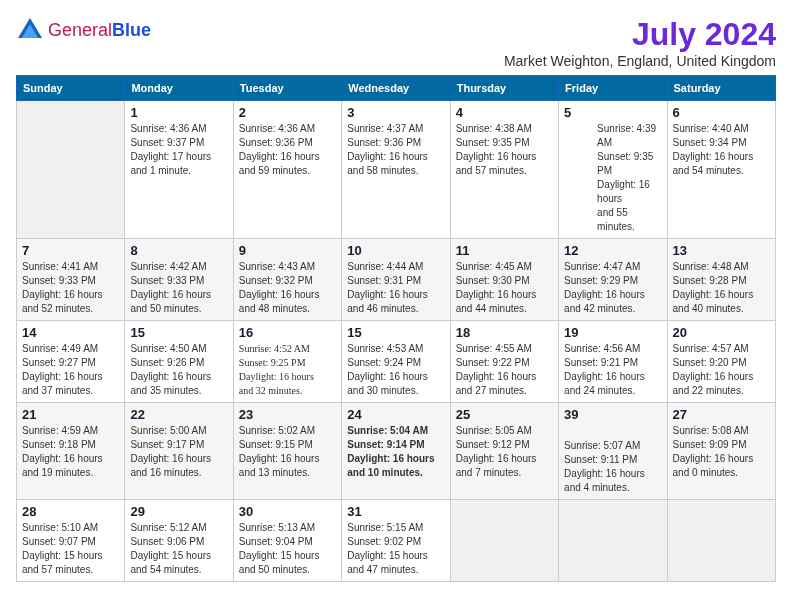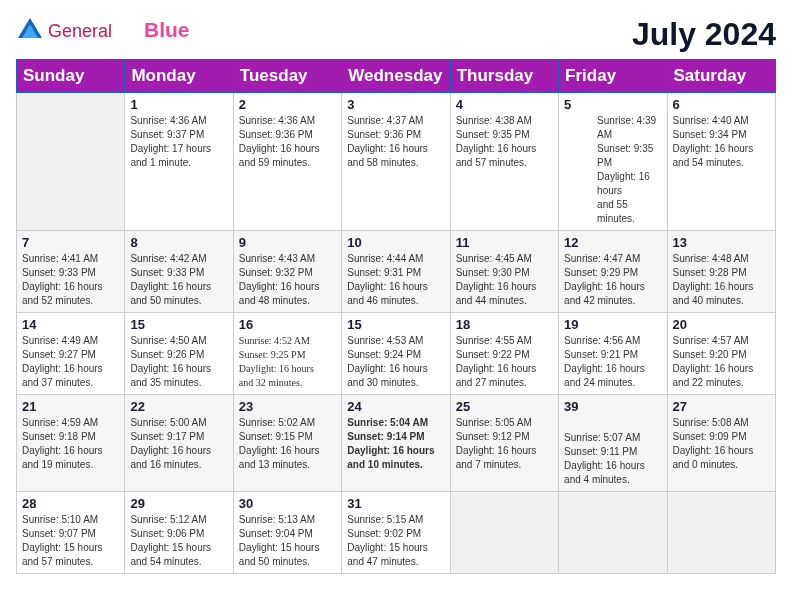--- a/index.html
+++ b/index.html
@@ -20,52 +20,51 @@
       display: flex;
       align-items: center;
       gap: 4px;
     }
     .logo-text-general {
       font-size: 18px;
       font-weight: normal;
       color: #be185d;
     }
     .logo-text-blue {
-      font-size: 21px;
+      font-size: 18px;
       font-weight: bold;
-      color: #ec4899;
-      margin-left: 32px;
+      color: #1d4ed8;
     }
     .logo-icon {
       width: 28px;
       height: 28px;
     }
     .title-area {
       text-align: right;
     }
     .month-title {
       font-size: 32px;
       font-weight: bold;
-      color: #0f172a;
+      color: #6d28d9;
     }
     .subtitle {
       font-size: 14px;
       color: #333;
     }
     table {
       width: 100%;
       border-collapse: collapse;
       font-size: 11px;
     }
     thead tr th {
-      background-color: #a21caf;
+      background-color: #0369a1;
       color: #fff;
       text-align: left;
       padding: 6px 6px;
-      font-size: 17px;
+      font-size: 11px;
       font-weight: bold;
       border: 1px solid #1565c0;
     }
     tbody tr td {
       border: 1px solid #ccc;
       vertical-align: top;
       padding: 4px 5px;
       min-height: 80px;
       width: 14.28%;
     }
@@ -103,20 +102,21 @@
     <svg class="logo-icon" viewBox="0 0 28 28" xmlns="http://www.w3.org/2000/svg">
       <polygon points="14,2 26,22 2,22" fill="#1565c0"></polygon>
       <polygon points="14,8 22,22 6,22" fill="#42a5f5"></polygon>
     </svg>
     <div>
       <span class="logo-text-general">General</span><span class="logo-text-blue">Blue</span>
     </div>
   </div>
   <div class="title-area">
     <div class="month-title">July 2024</div>
+    <div class="subtitle">Market Weighton, England, United Kingdom</div>
   </div>
 </div>
 
 <table>
   <thead>
     <tr>
     <th>Sunday</th>
         <th>Monday</th>
         <th>Tuesday</th>
         <th>Wednesday</th>

